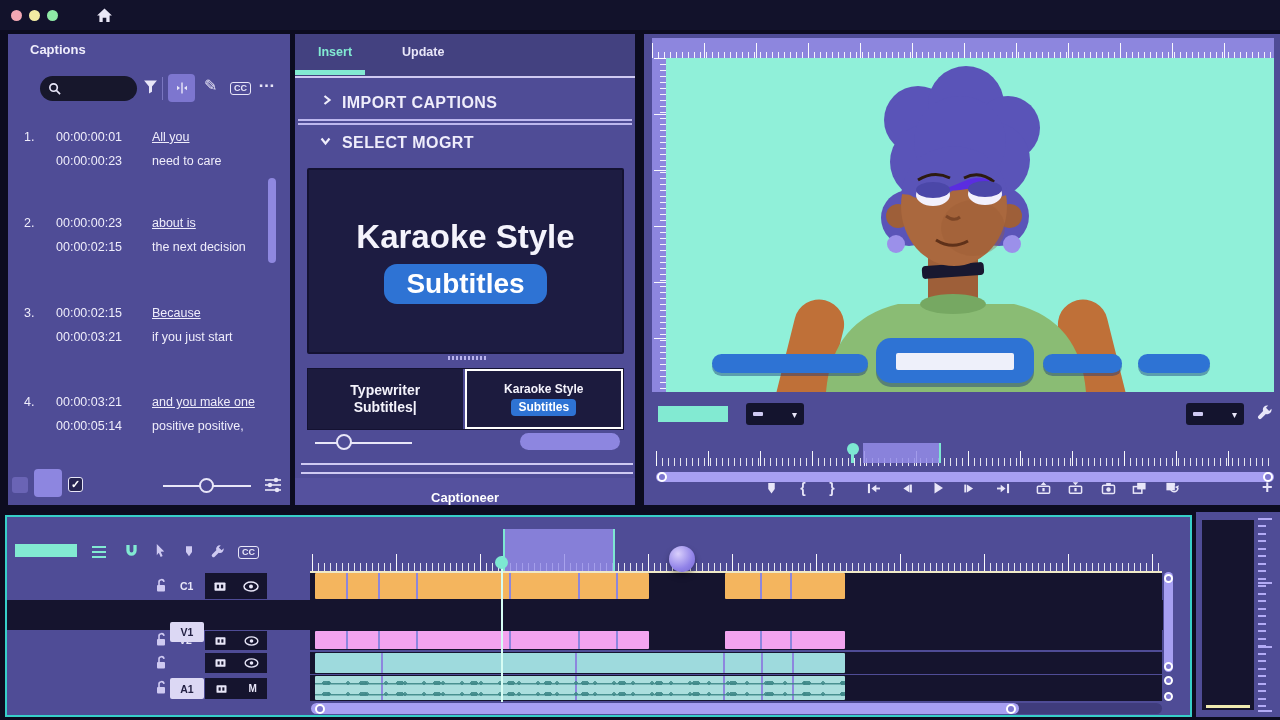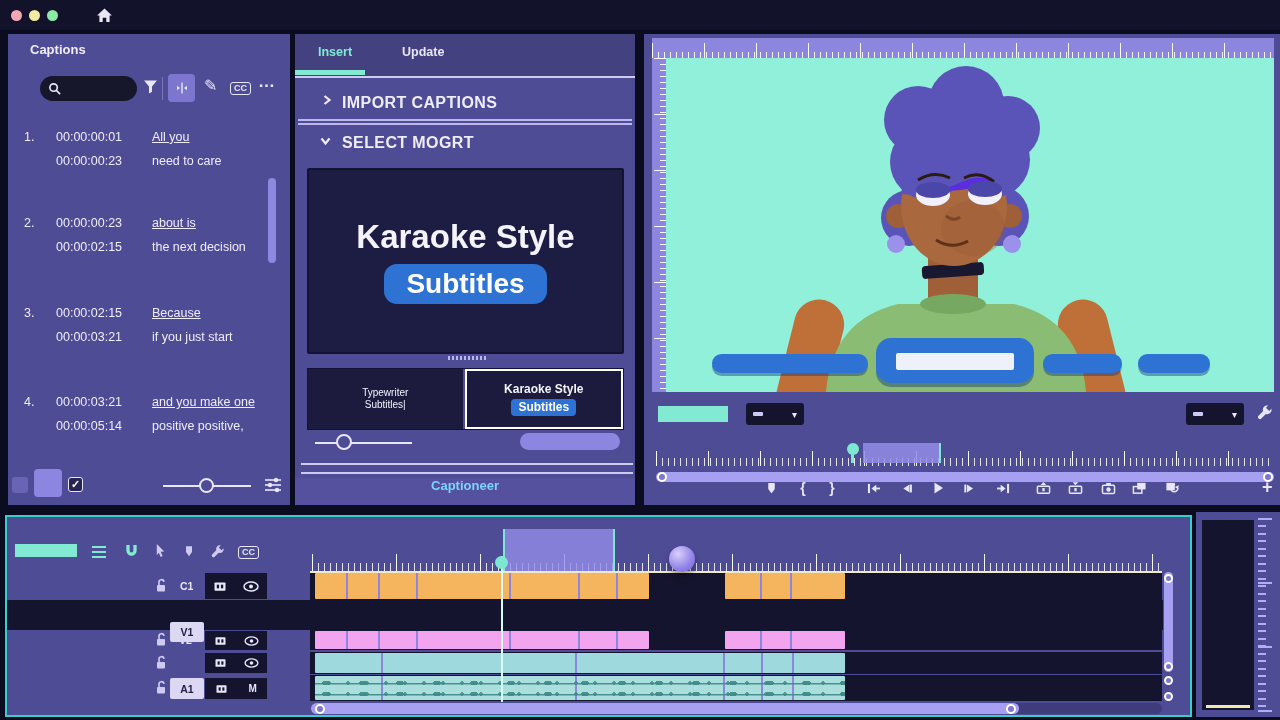--- a/index.html
+++ b/index.html
@@ -52,31 +52,31 @@
   .sec-div { left:298px; width:334px; height:1.5px; background:#bdb7ee; }
   .chev { width:10px; height:10px; color:#efedfb; }
   .preview { left:307px; top:168px; width:317px; height:186px; background:#1d1c42; border:2px solid #141232; border-radius:2px; display:flex; flex-direction:column; align-items:center; justify-content:center; gap:8px; }
   .prev-l1 { color:#f4f3fc; font-size:33px; font-weight:bold; }
   .prev-pill { color:#fff; font-size:28px; font-weight:bold; padding:4px 22px; border-radius:13px; }
   .grip { left:448px; top:356px; width:40px; height:4px; background:repeating-linear-gradient(90deg,#b9b3ee 0 2px,transparent 2px 4px); }
   .thumbs { left:307px; top:368px; width:317px; height:62px; background:#1c1b3e; border:1px solid #141232; display:flex; }
   .thumb { flex:1; border-right:2px solid #4f4c96; display:flex; flex-direction:column; align-items:center; justify-content:center; line-height:1.25; }
   .thumb:last-child { border-right:none; }
   .thumb.sel { border:2px solid #fff; }
-  .t1 { color:#f4f3fc; font-size:10px; font-weight:normal; }
+  .t1 { color:#f4f3fc; font-size:14px; font-weight:bold; }
   .t2a { font-size:15px; font-weight:bold; letter-spacing:.5px; }
   .t2b { color:#f4f3fc; font-size:12.5px; font-weight:bold; letter-spacing:.5px; }
   .t3a { color:#f4f3fc; font-size:12px; font-weight:bold; }
   .t3pill { color:#fff; font-size:12px; font-weight:bold; padding:1px 7px; border-radius:4px; margin-top:2px; }
   .mog-slider-line { left:315px; top:442px; width:97px; height:2px; background:#e8e6f8; }
   .mog-slider-knob { left:336px; top:434px; width:16px; height:16px; border:2px solid #e8e6f8; border-radius:50%; background:#4f4c96; }
   .mog-scrollpill { left:520px; top:433px; width:100px; height:17px; background:#8d86e0; border-radius:9px; }
   .mog-div1 { left:301px; top:463px; width:332px; height:2px; background:#cfcaf2; }
   .mog-div2 { left:301px; top:472px; width:332px; height:2px; background:#cfcaf2; }
-  .mog-footer { left:295px; top:478px; width:340px; height:27px; background:#55519e; display:flex; align-items:flex-start; justify-content:center; color:#7dd3fc; font-size:13px; font-weight:bold; }
+  .mog-footer { left:295px; top:478px; width:340px; height:27px; background:#55519e; display:flex; align-items:flex-end; justify-content:center; color:#ffffff; font-size:13px; font-weight:bold; }
 
   
   .mon-panel { left:644px; top:34px; width:636px; height:471px; }
   .ruler-top { left:652px; top:38px; width:622px; height:20px; background:#8d86de; overflow:hidden; }
   .ruler-left { left:652px; top:58px; width:14px; height:334px; background:#8d86de; overflow:hidden; }
   .rt-s { position:absolute; bottom:0; left:0; right:0; height:6px; background:repeating-linear-gradient(90deg,rgba(255,255,255,.9) 0 1px,transparent 1px 6px); }
   .rt-l { position:absolute; bottom:0; left:0; right:0; height:15px; background:repeating-linear-gradient(90deg,rgba(255,255,255,.95) 0 1px,transparent 1px 52px); }
   .rl-s { position:absolute; right:0; top:0; bottom:0; width:6px; background:repeating-linear-gradient(180deg,rgba(255,255,255,.9) 0 1px,transparent 1px 6px); }
   .rl-l { position:absolute; right:0; top:0; bottom:0; width:12px; background:repeating-linear-gradient(180deg,rgba(255,255,255,.95) 0 1px,transparent 1px 56px); }
   .video { left:666px; top:58px; width:608px; height:334px; background:#90f0d9; overflow:hidden; }

